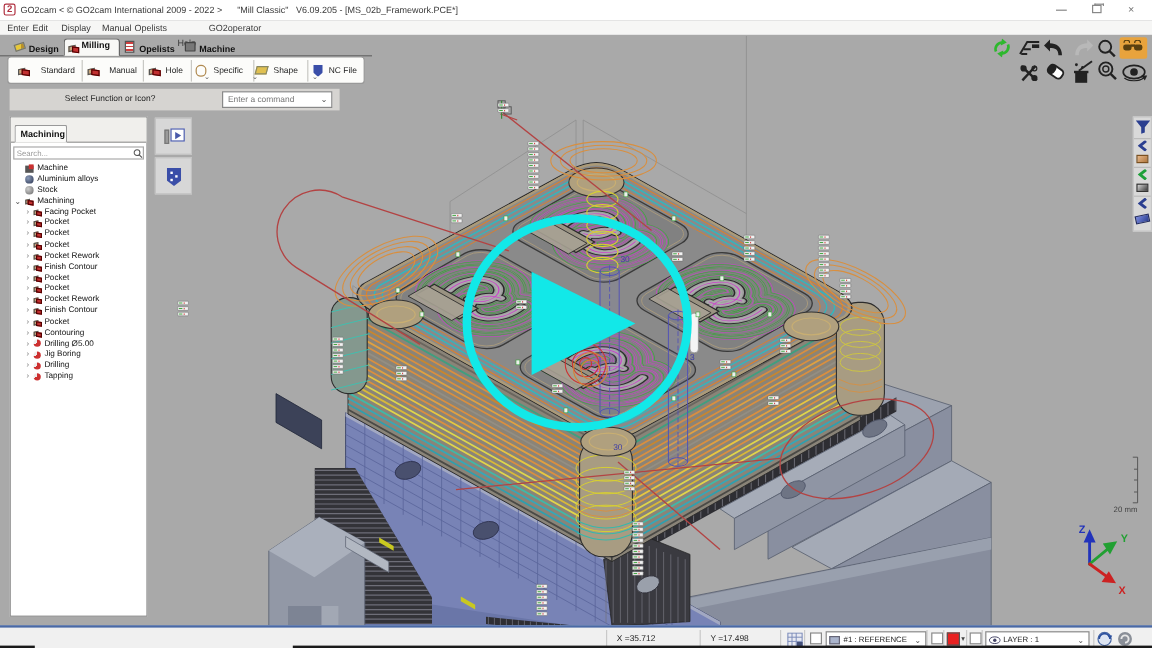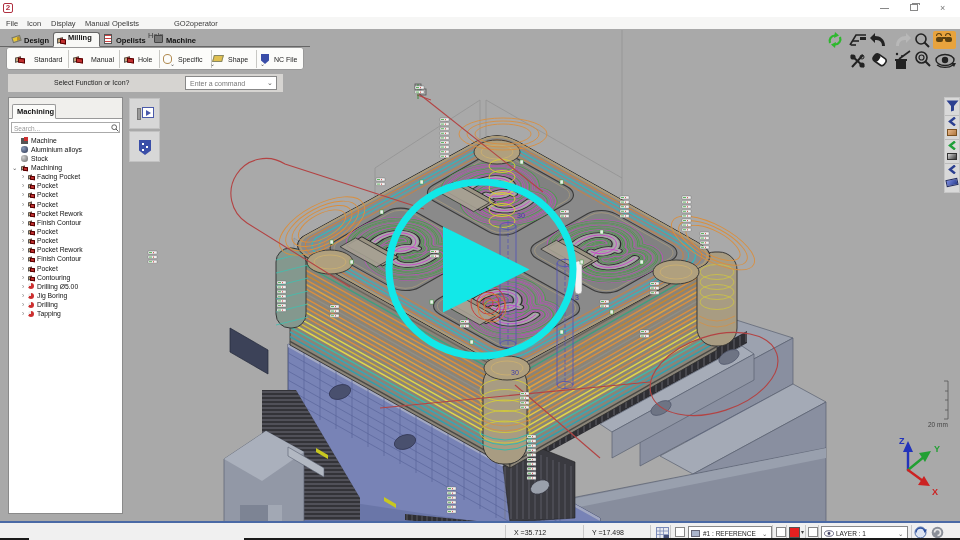--- a/index.html
+++ b/index.html
@@ -836,28 +836,29 @@
           <line x1="948" y1="410" x2="945" y2="410"></line>
         </g>
         <text x="928" y="427" font-size="6.5" fill="#444">20 mm</text>
         <ellipse cx="481" cy="269" rx="92" ry="87" fill="none" stroke="#12e8e8" stroke-width="7"></ellipse>
         <polygon points="443,226.5 443,312.5 529.5,269.5" fill="#12e8e8"></polygon>
       </svg>
     </div>
   </div>
 <div class="abs" style="left:0;top:0;width:960px;height:17px;background:#ffffff">
     <div class="abs" style="left:3px;top:3px;width:10px;height:10px;border:1.5px solid #b03040;border-radius:2px;background:#fff;color:#b03040;font-size:8px;font-weight:bold;text-align:center;line-height:8px">2</div>
+    <div class="abs" style="left:17px;top:4px;font-size:7.5px;color:#3a3a3a;white-space:pre">GO2cam &lt; © GO2cam International 2009 - 2022 &gt;      "Mill Classic"   V6.09.205 - [MS_02b_Framework.PCE*]</div>
     <div class="abs" style="left:880px;top:8px;width:9px;height:1px;background:#888"></div>
     <div class="abs" style="left:910px;top:4px;width:8px;height:7px;border:1px solid #888"></div>
     <div class="abs" style="left:912px;top:3px;width:8px;height:2px;border:1px solid #888;border-bottom:none"></div>
     <div class="abs" style="left:940px;top:3px;font-size:9px;color:#777">×</div>
   </div>
 <div class="abs" style="left:0;top:17px;width:960px;height:12px;background:#f6f6f5">
-    <div class="abs" style="left:6px;top:2px;font-size:7.5px;color:#3a3a3a">File</div>
-    <div class="abs" style="left:27px;top:2px;font-size:7.5px;color:#3a3a3a">Icon</div>
+    <div class="abs" style="left:6px;top:2px;font-size:7.5px;color:#3a3a3a">Enter</div>
+    <div class="abs" style="left:27px;top:2px;font-size:7.5px;color:#3a3a3a">Edit</div>
     <div class="abs" style="left:51px;top:2px;font-size:7.5px;color:#3a3a3a">Display</div>
     <div class="abs" style="left:85px;top:2px;font-size:7.5px;color:#3a3a3a">Manual</div>
     <div class="abs" style="left:112px;top:2px;font-size:7.5px;color:#3a3a3a">Opelists</div>
     <div class="abs" style="left:148px;top:14px;font-size:7.5px;color:#3a3a3a">Help</div>
     <div class="abs" style="left:174px;top:2px;font-size:7.5px;color:#3a3a3a">GO2operator</div>
   </div>
 <div class="abs" style="left:0;top:46px;width:310px;height:1px;background:#666"></div>
 <div class="abs" style="left:10px;top:31.5px;width:44px;height:15px;">
     <div class="abs" style="left:2px;top:4px;width:9px;height:6px;background:linear-gradient(115deg,#e8c838 60%,#b89028 60%);transform:rotate(-18deg);border:0.5px solid #776"></div>
     <div class="abs" style="left:14px;top:4px;font-size:7.5px;font-weight:bold;color:#111">Design</div>

